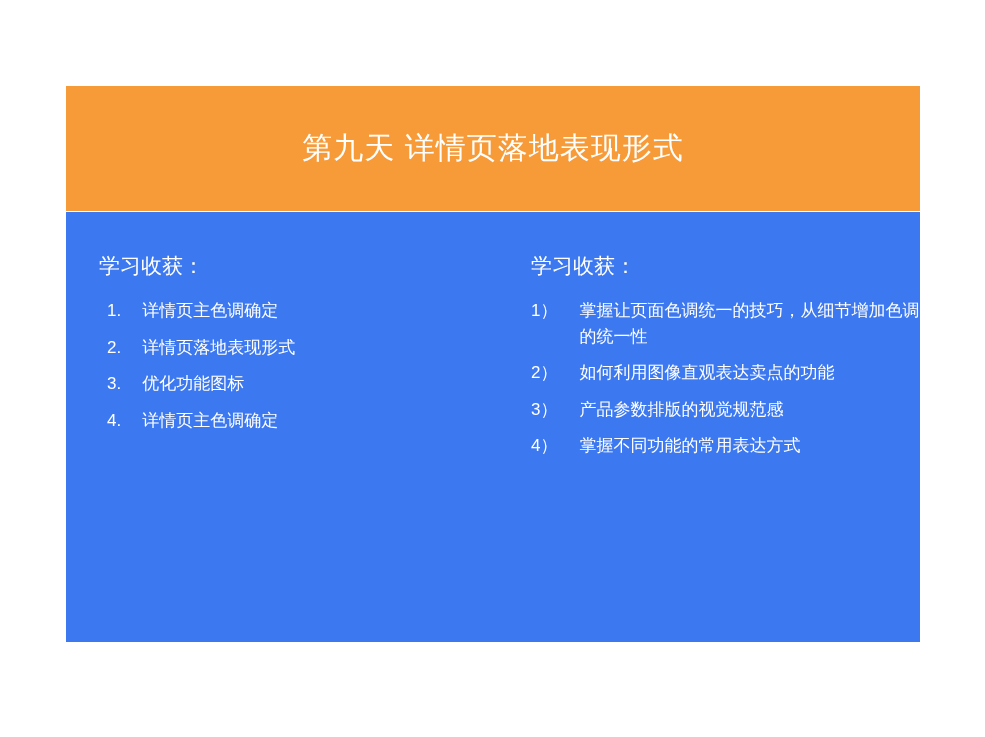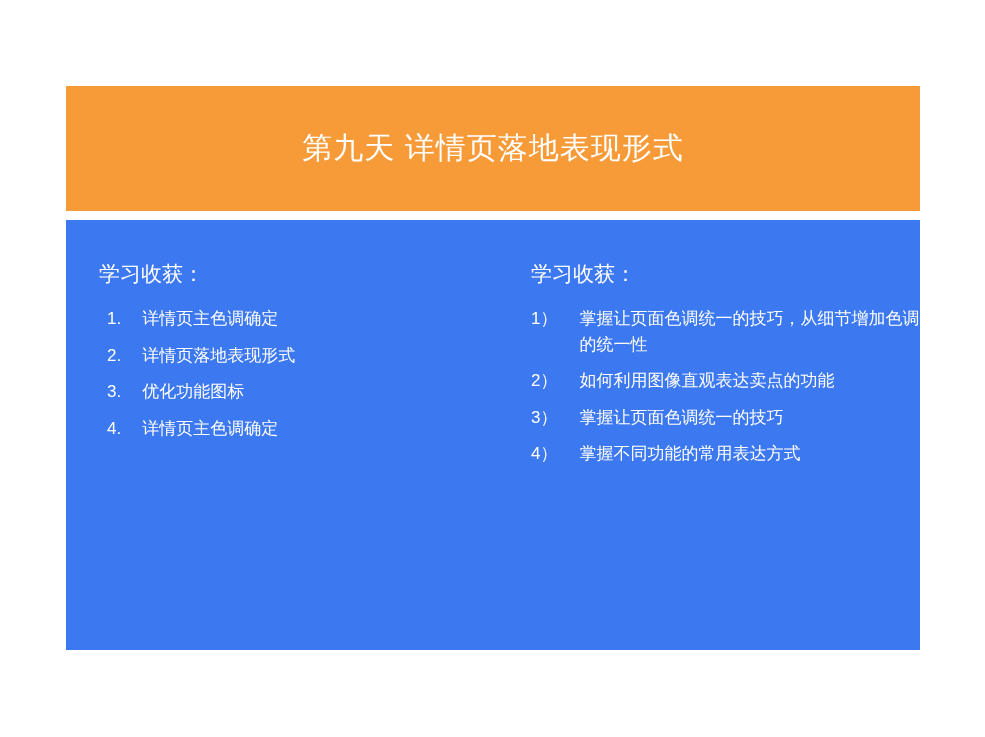--- a/index.html
+++ b/index.html
@@ -32,21 +32,21 @@
   }
   .title-text {
     color: #ffffff;
     font-size: 30px;
     letter-spacing: 1px;
     font-weight: normal;
   }
   .body-band {
     position: absolute;
     left: 66px;
-    top: 220px;
+    top: 212px;
     width: 854px;
     height: 430px;
     background: #3c78f0;
   }
   .columns {
     position: absolute;
     left: 0;
     top: 0;
     width: 100%;
     height: 100%;
@@ -140,21 +140,21 @@
           <li class="item">
             <span class="item-marker">1）</span>
             <span class="item-text">掌握让页面色调统一的技巧，从细节增加色调的统一性</span>
           </li>
           <li class="item">
             <span class="item-marker">2）</span>
             <span class="item-text">如何利用图像直观表达卖点的功能</span>
           </li>
           <li class="item">
             <span class="item-marker">3）</span>
-            <span class="item-text">掌握让页面色调统一的技巧</span>
+            <span class="item-text">产品参数排版的视觉规范感</span>
           </li>
           <li class="item">
             <span class="item-marker">4）</span>
             <span class="item-text">掌握不同功能的常用表达方式</span>
           </li>
         </ul>
       </div>
 
     </div>
   </div>

